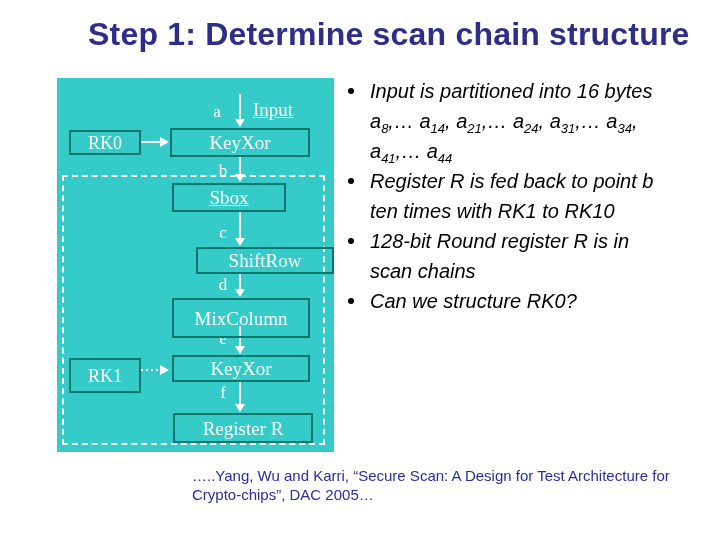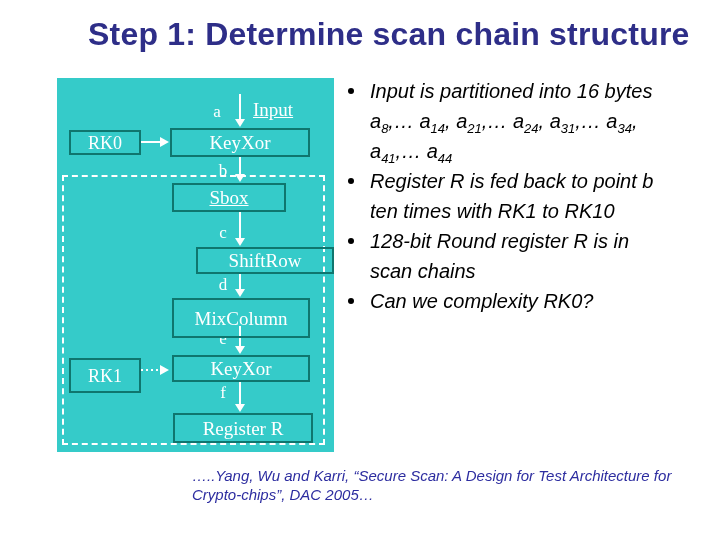--- a/index.html
+++ b/index.html
@@ -65,21 +65,21 @@
   .bullets ul{margin:0;padding:0;list-style:none;}
   .bullets li{position:relative;padding-left:25px;white-space:pre-line;font-style:italic;}
   .bullets li::before{
     content:"";position:absolute;left:3px;top:12px;
     width:6px;height:6px;background:var(--c-body);border-radius:50%;
   }
   .bullets sub{font-size:13px;line-height:0;}
   
   .citation{
     position:absolute;left:192px;top:466px;width:480px;
-    font-size:15px;line-height:19px;font-style:italic;
+    font-size:15px;line-height:19px;
     color:var(--c-citation);
   }
 </style>
 </head>
 <body>
 
 <div class="slide">
 
   <div class="title">Step 1: Determine scan chain structure</div>
 
@@ -133,19 +133,19 @@
 
   <div class="bullets">
     <ul>
         <li>Input is partitioned into 16 bytes
 a<sub>8</sub>,… a<sub>14</sub>, a<sub>21</sub>,… a<sub>24</sub>, a<sub>31</sub>,… a<sub>34</sub>,
 a<sub>41</sub>,… a<sub>44</sub></li>
         <li>Register R is fed back to point b
 ten times with RK1 to RK10</li>
         <li>128-bit Round register R is in
 scan chains</li>
-        <li>Can we complexity RK0?</li>
+        <li>Can we structure RK0?</li>
       </ul>
   </div>
 
   <div class="citation">…..Yang, Wu and Karri, “Secure Scan: A Design for Test Architecture for Crypto-chips”, DAC 2005…</div>
 
 </div>
 
 </body></html>

